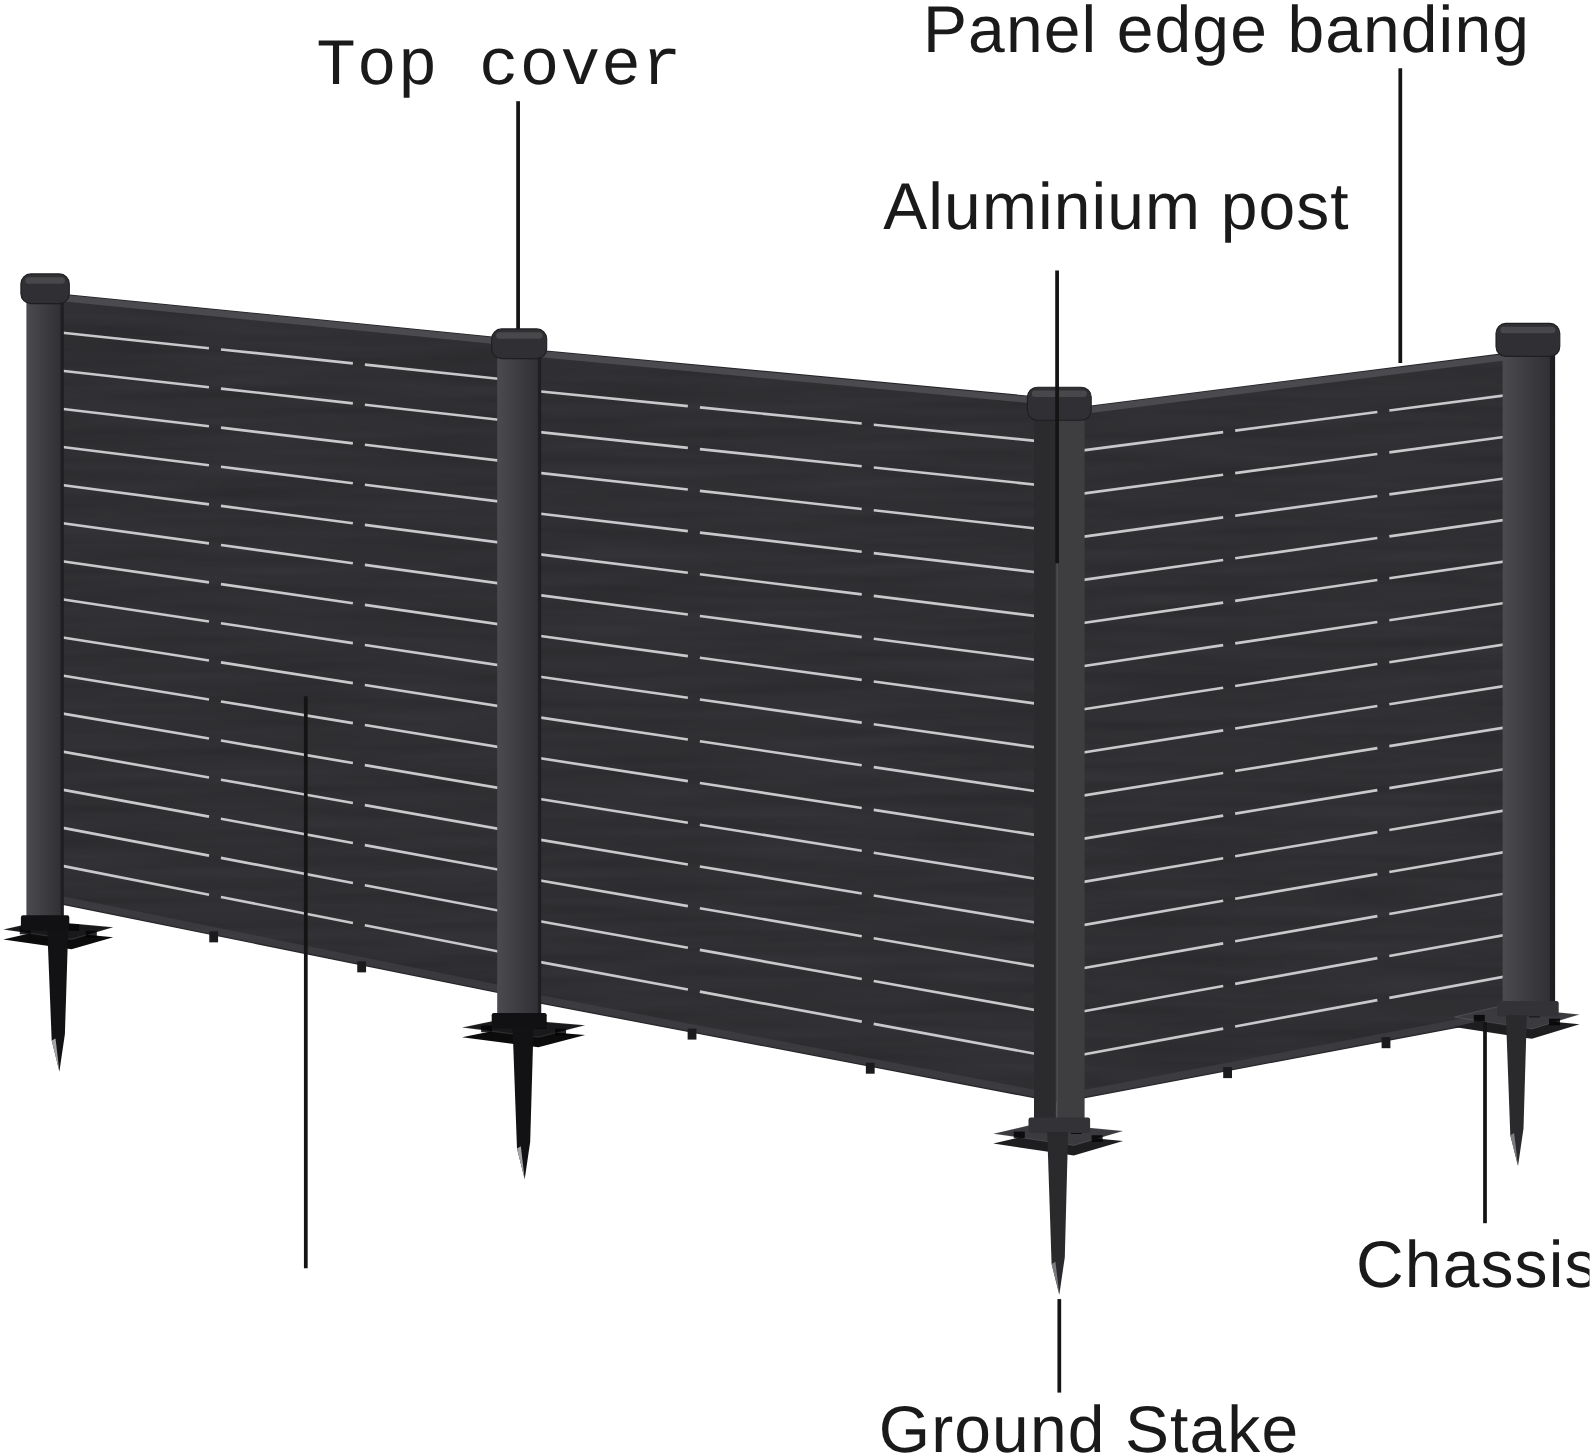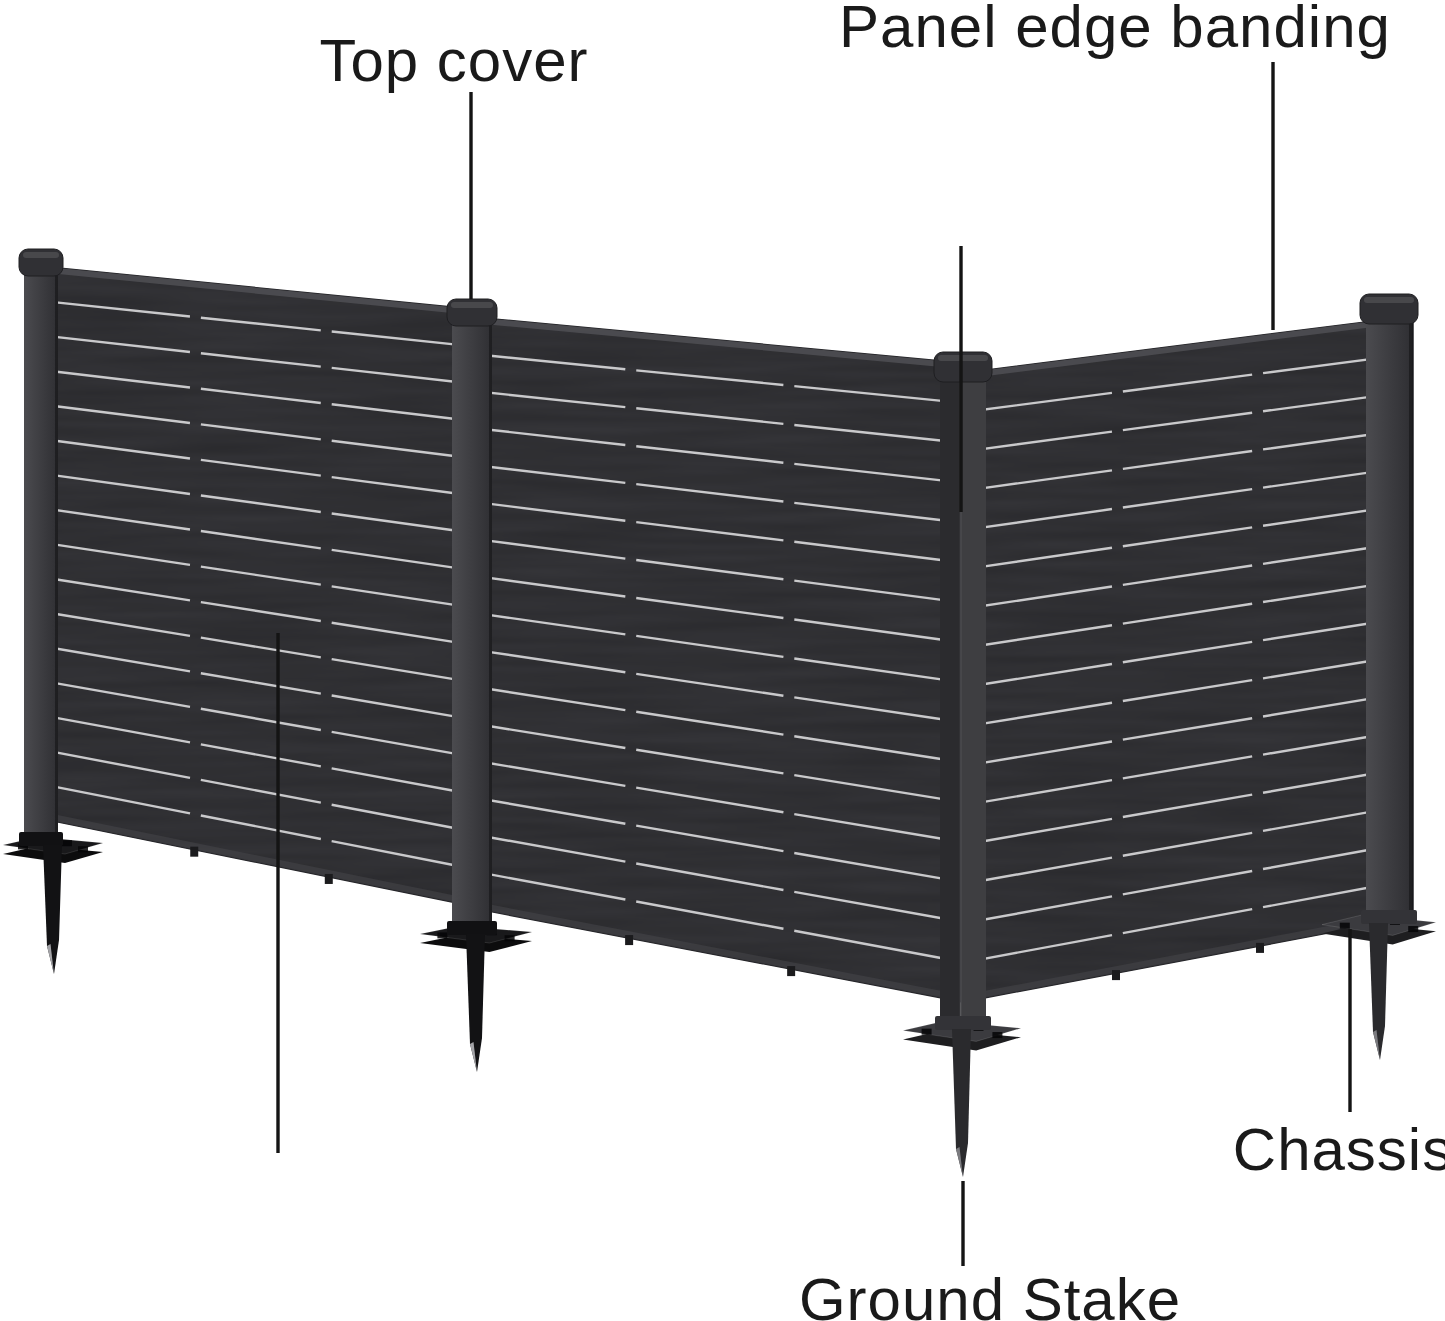--- a/index.html
+++ b/index.html
@@ -171,22 +171,23 @@
         <polygon points="1380,1060 1373,1032 1376.5,1030" fill="#85858a" opacity="0.9"></polygon>
       </g>
       <line x1="471" y1="92" x2="471" y2="299" stroke="#141414" stroke-width="3.4"></line>
       <line x1="1273" y1="62" x2="1273" y2="330" stroke="#141414" stroke-width="3.4"></line>
       <line x1="961" y1="246" x2="961" y2="512" stroke="#141414" stroke-width="3.4"></line>
       <line x1="278" y1="633" x2="278" y2="1153" stroke="#141414" stroke-width="3.4"></line>
       <line x1="1350" y1="929" x2="1350" y2="1112" stroke="#141414" stroke-width="3.4"></line>
       <line x1="963" y1="1181" x2="963" y2="1266" stroke="#141414" stroke-width="3.4"></line>
     </svg>
 
-  <div class="lbl" style="left:454px;top:28px;">Top cover</div>
+  <div class="lbl" style="left:454px;top:28px;font-family:Liberation Mono, monospace;">Top cover</div>
 
   <div class="lbl" style="left:1115px;top:-6px;">Panel edge banding</div>
 
+  <div class="lbl" style="left:1015px;top:155px;">Aluminium post</div>
 
 
   <div class="lbl" style="left:1343px;top:1117px;">Chassis</div>
 
   <div class="lbl" style="left:990px;top:1267px;">Ground Stake</div>
 </div>
 
 </body></html>

